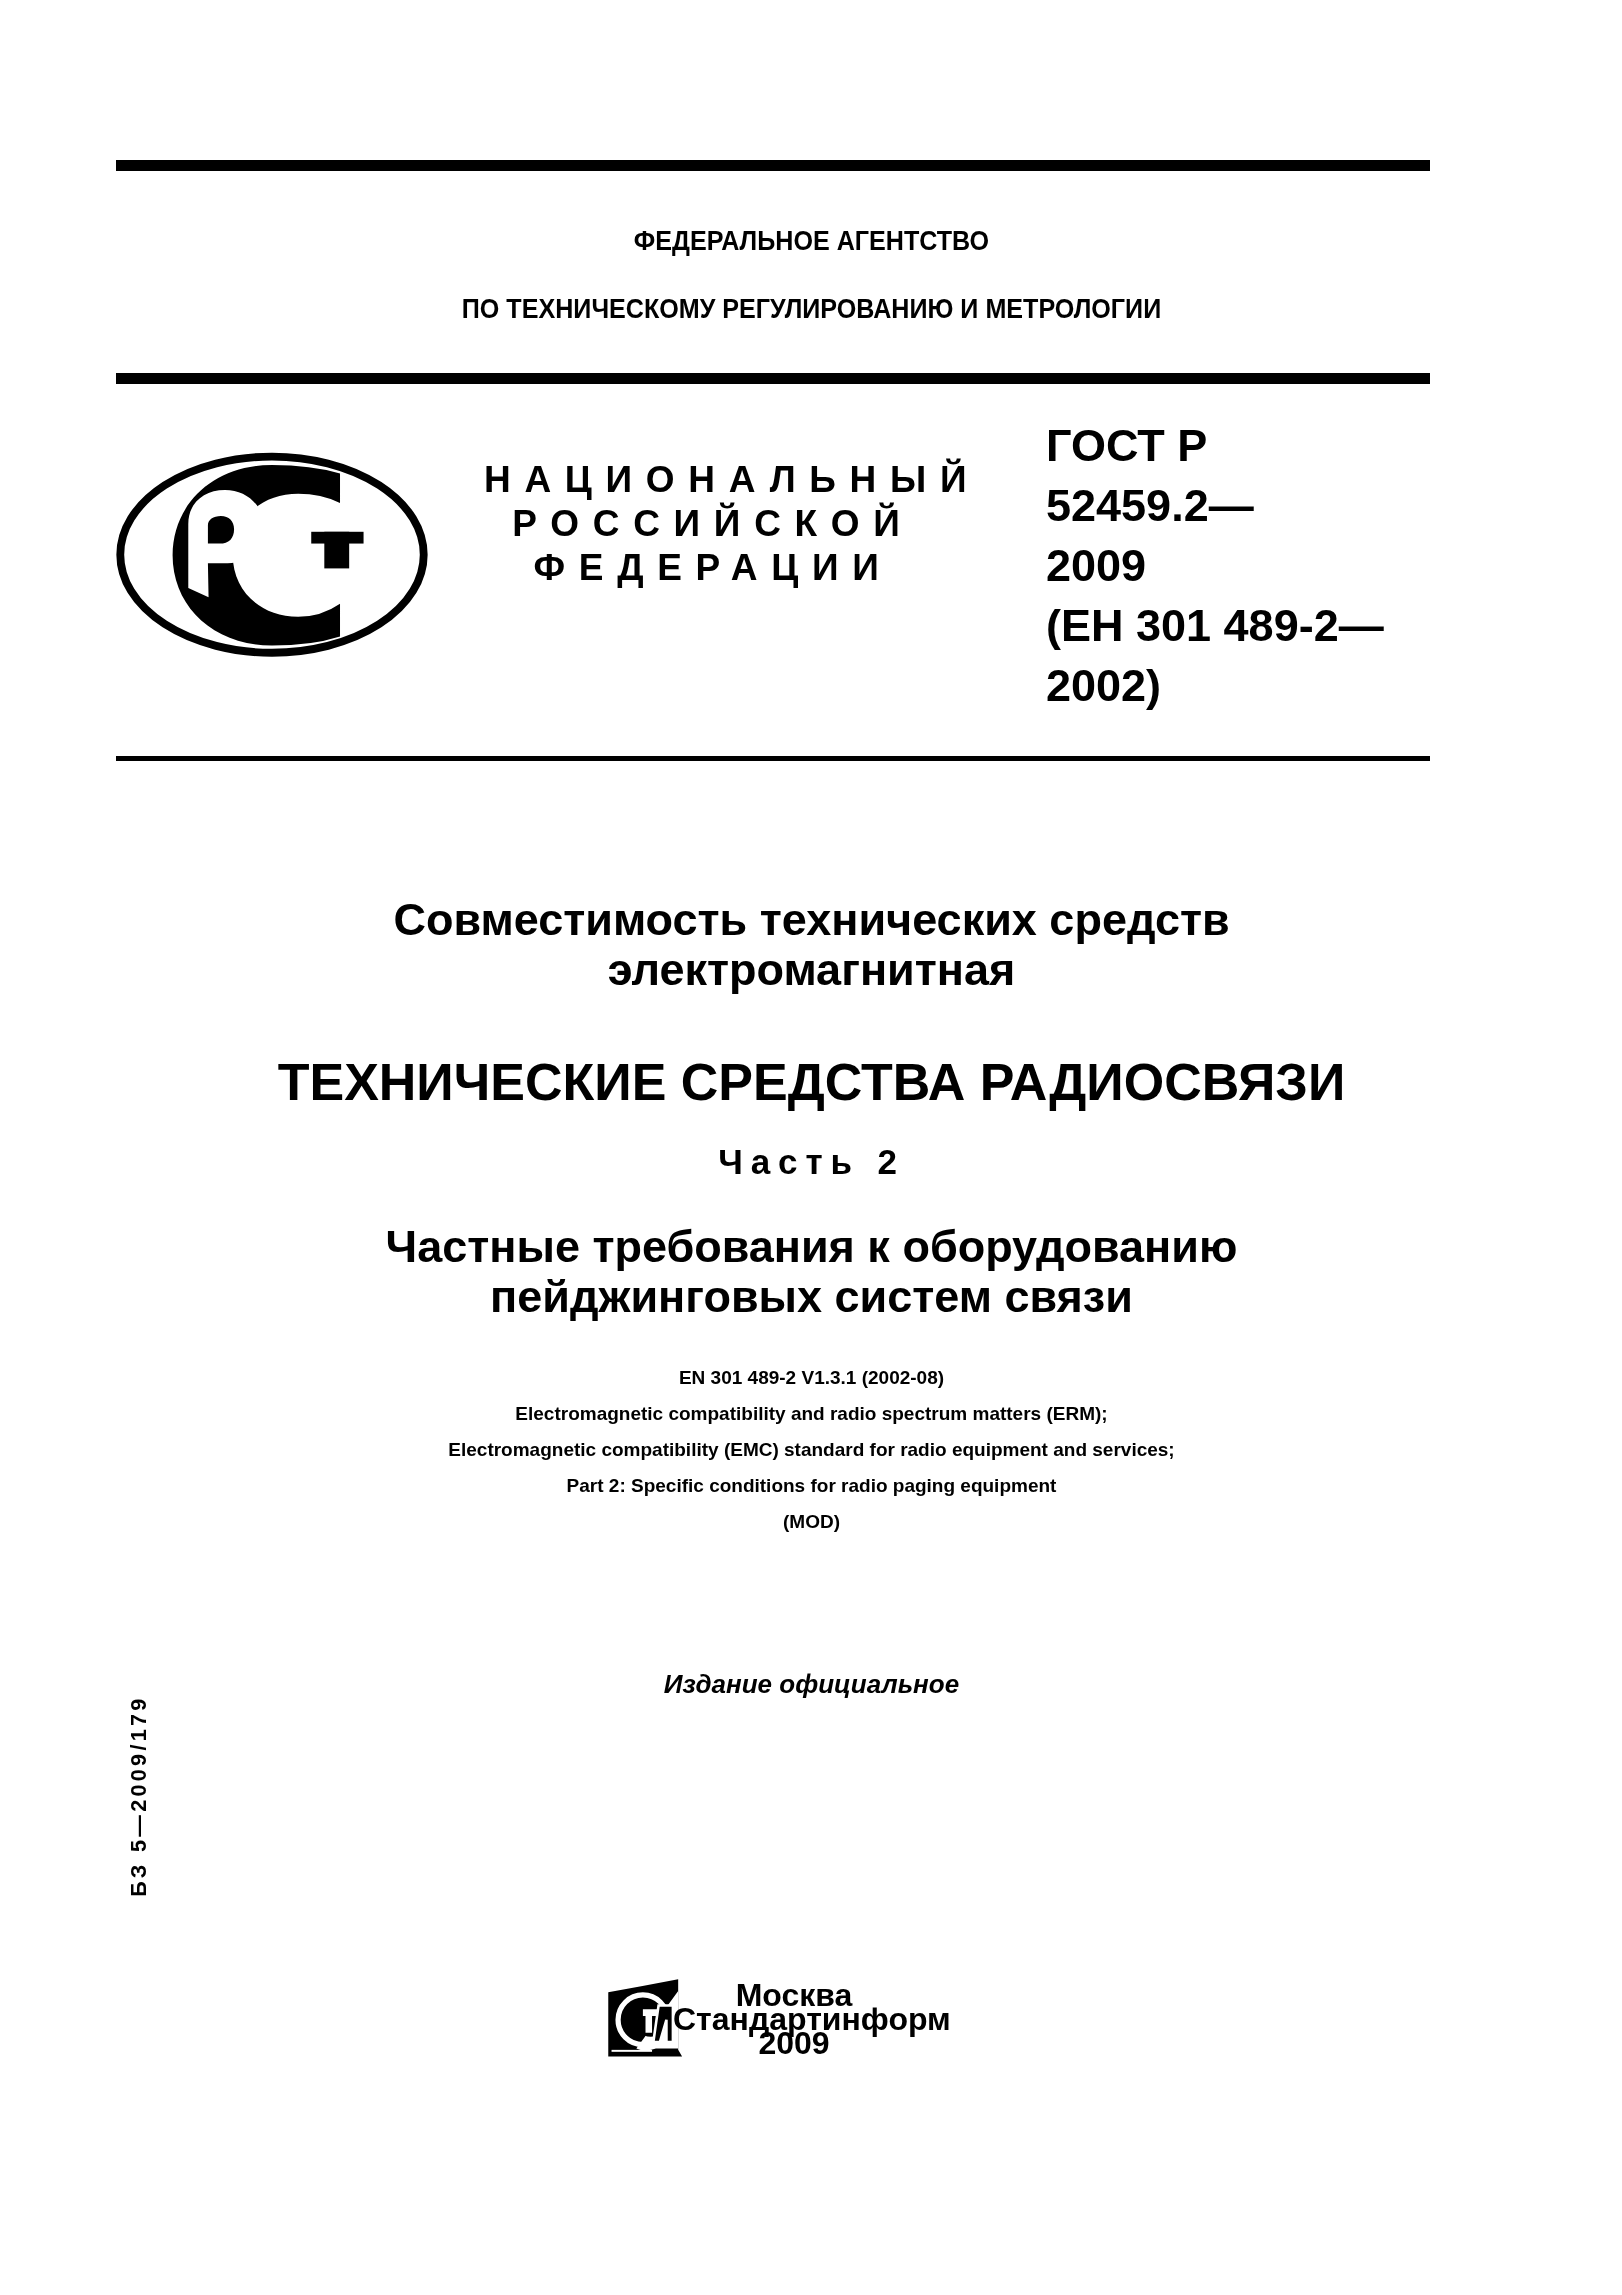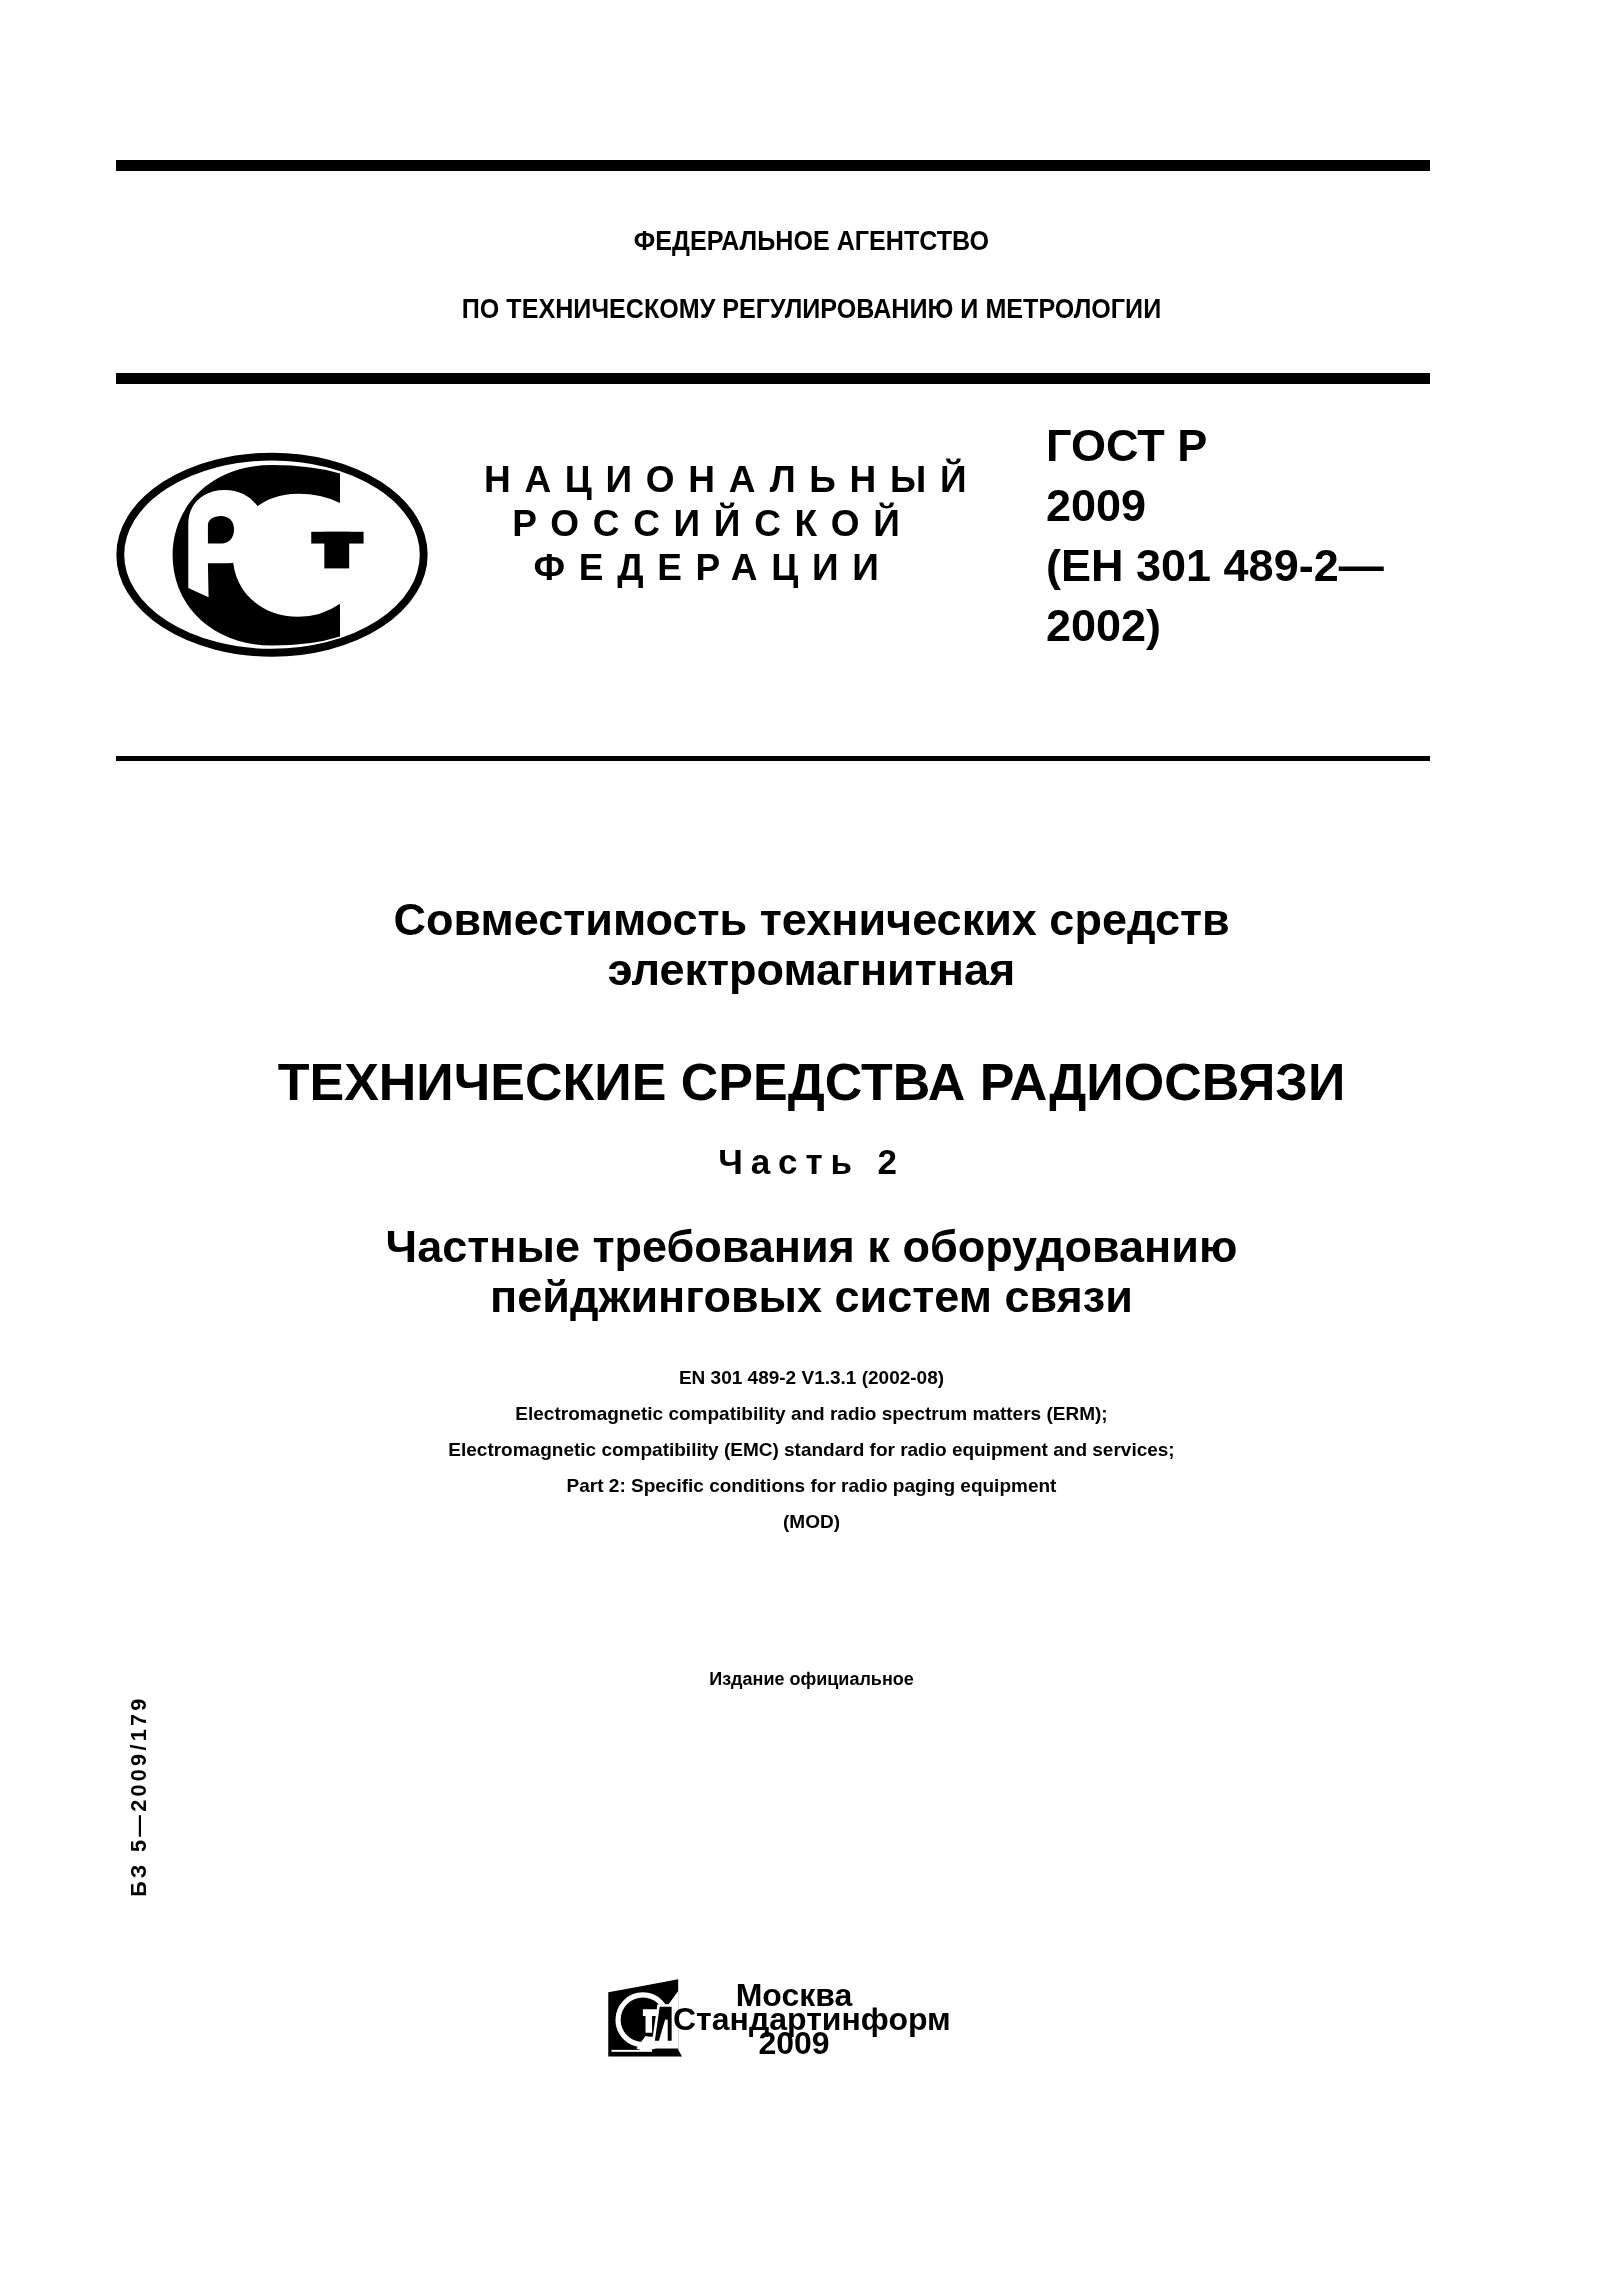--- a/index.html
+++ b/index.html
@@ -22,21 +22,21 @@
   .gost-block { position: absolute; left: 1046px; top: 416px; font-weight: bold; font-size: 45px; line-height: 60px; }
   .gost-block div { white-space: nowrap; }
 
   .logo { position: absolute; left: 115px; top: 452px; width: 314px; height: 206px; }
 
   .title1 { font-size: 45px; line-height: 50px; }
   .title-main { font-size: 52px; }
   .part { font-size: 35px; letter-spacing: 7.9px; }
   .subtitle { font-size: 45px; line-height: 50px; }
   .en-block { font-size: 19px; line-height: 36px; }
-  .edition { font-size: 18px; }
+  .edition { font-size: 26px; font-style: italic; }
 
   .vertical-code {
     position: absolute; left: 139px; top: 1796px;
     transform: translate(-50%, -50%) rotate(-90deg);
     font-weight: bold; font-size: 21.6px; letter-spacing: 3.3px; white-space: nowrap;
   }
 
   .footer-logo { position: absolute; left: 605px; top: 1979px; width: 98px; height: 79px; }
   .footer-text { position: absolute; left: 673px; top: 1983px; width: 242px; text-align: center; font-weight: bold; font-size: 32px; line-height: 24px; }
 </style>
@@ -65,20 +65,21 @@
 </svg>
 
 <div class="nat-block">
   <div>НАЦИОНАЛЬНЫЙ</div>
   <div>РОССИЙСКОЙ</div>
   <div>ФЕДЕРАЦИИ</div>
 </div>
 
 <div class="gost-block">
   <div>ГОСТ Р</div>
+  <div>52459.2—</div>
   <div>2009</div>
   <div>(ЕН 301 489-2—</div>
   <div>2002)</div>
 </div>
 
 <div class="center-text title1" style="top:895px;">Совместимость технических средств</div>
 <div class="center-text title1" style="top:945px;">электромагнитная</div>
 <div class="center-text title-main" style="top:1052px;">ТЕХНИЧЕСКИЕ СРЕДСТВА РАДИОСВЯЗИ</div>
 <div class="center-text part" style="top:1142px;">Часть 2</div>
 <div class="center-text subtitle" style="top:1222px;">Частные требования к оборудованию</div>

